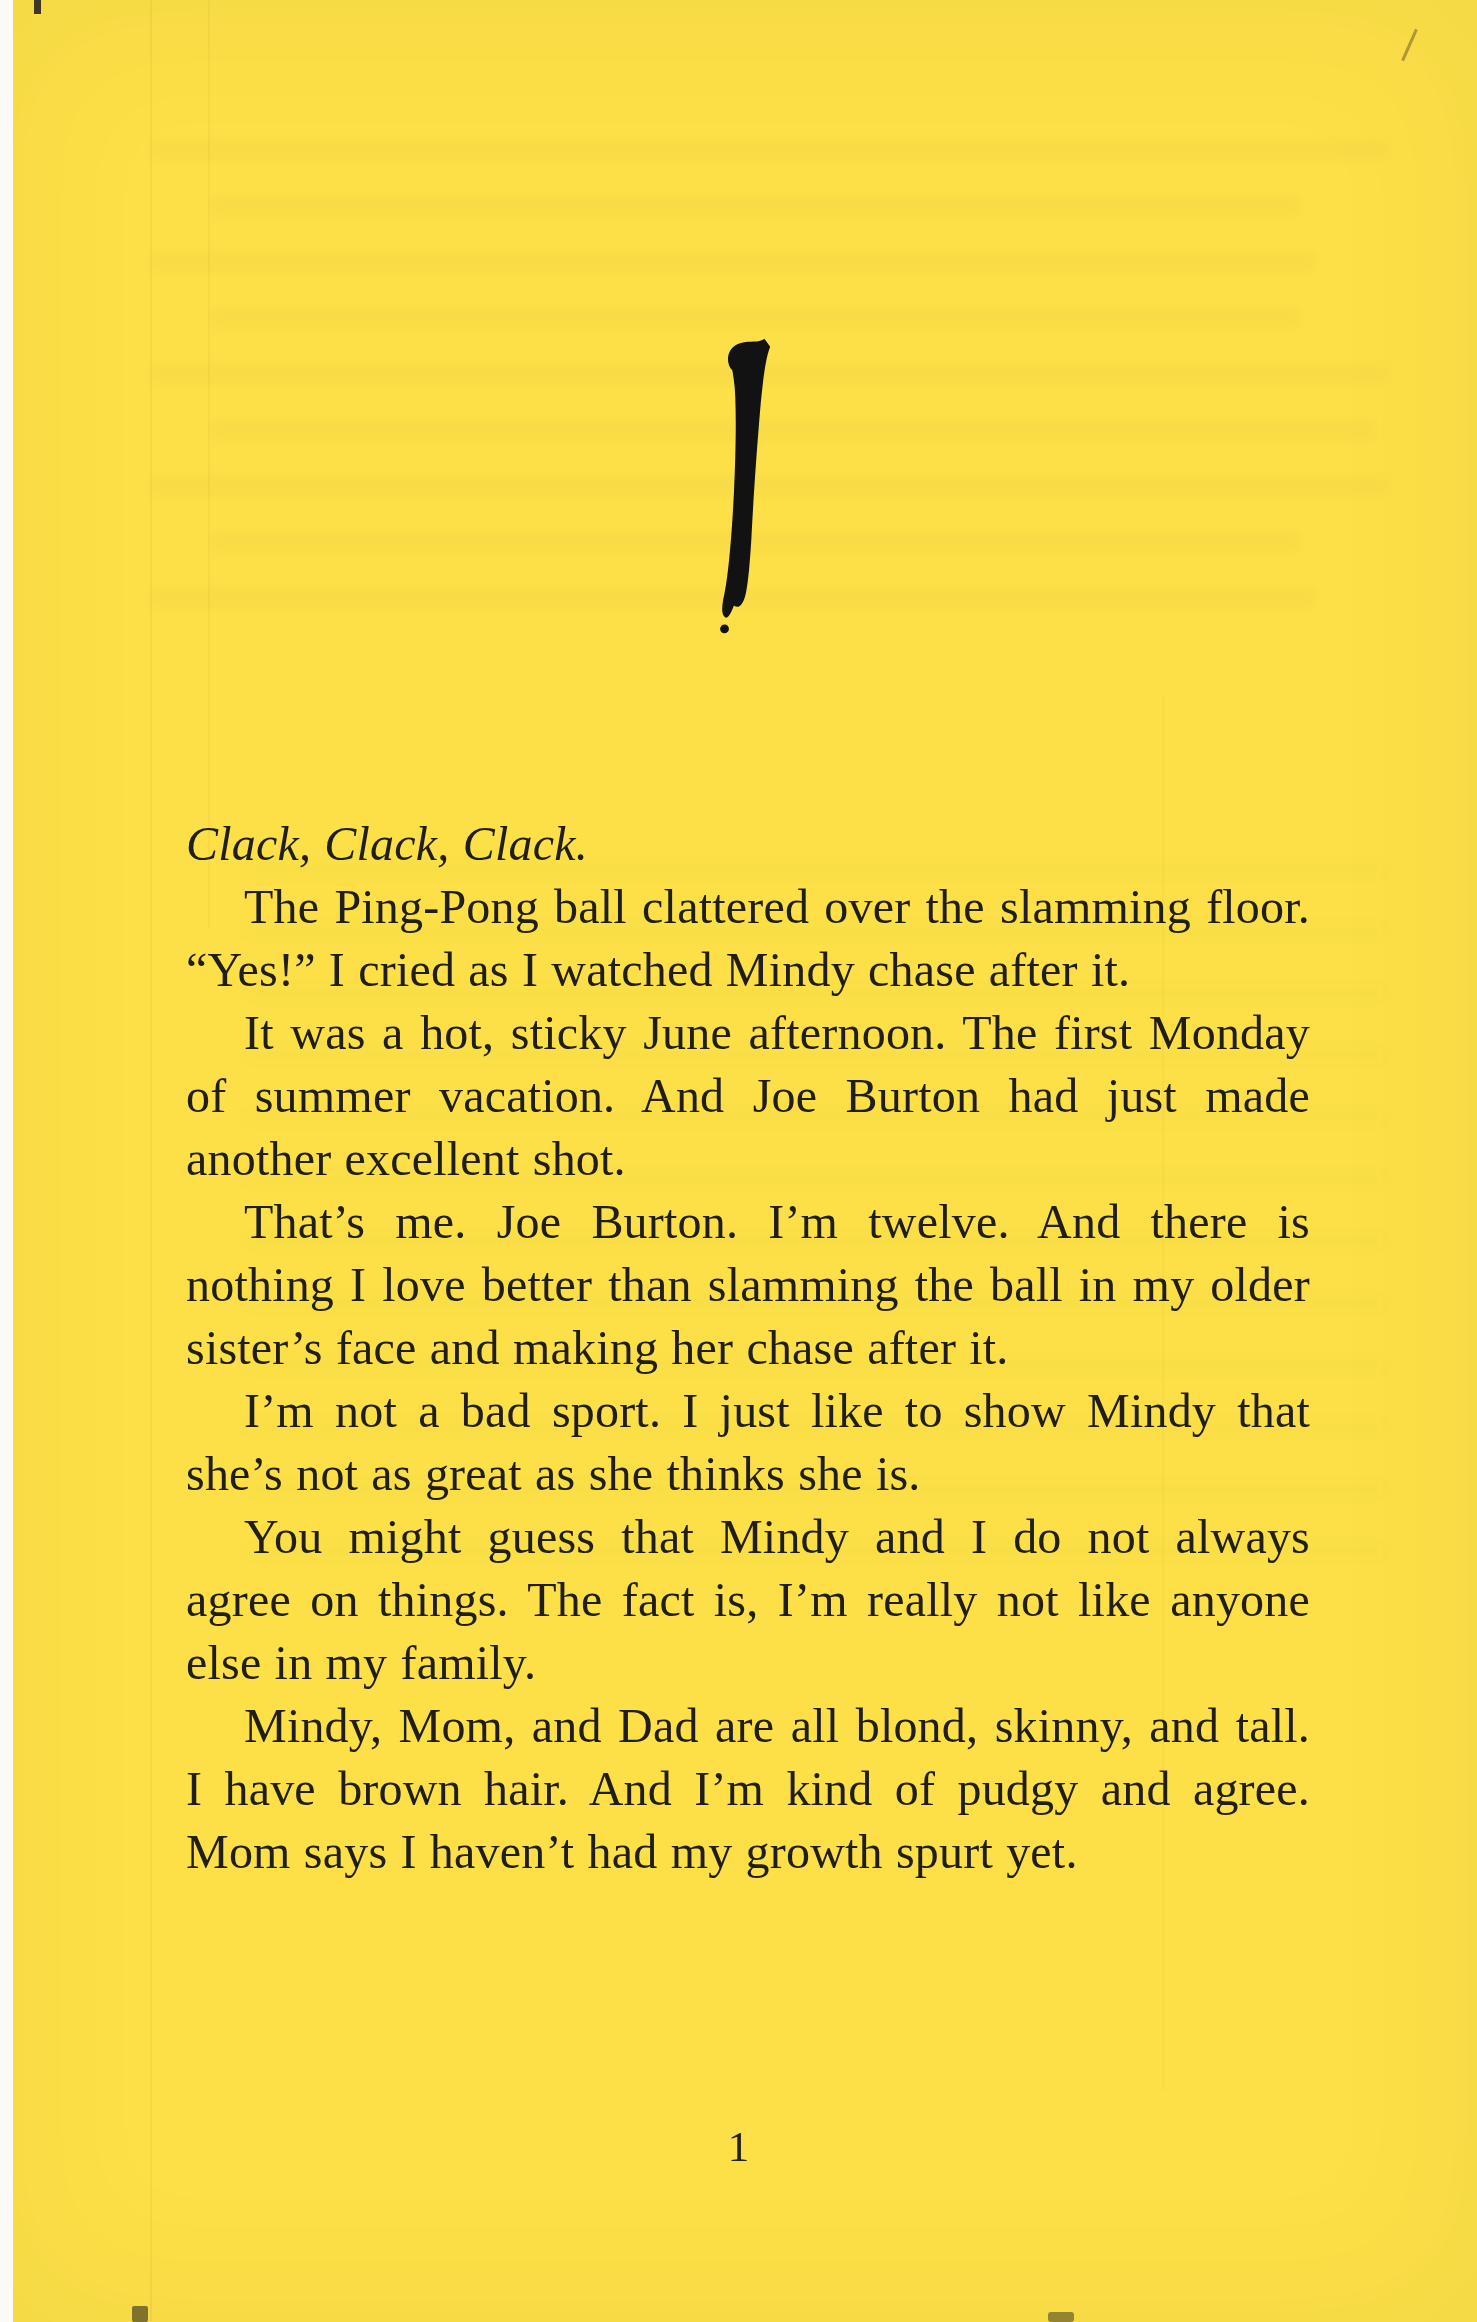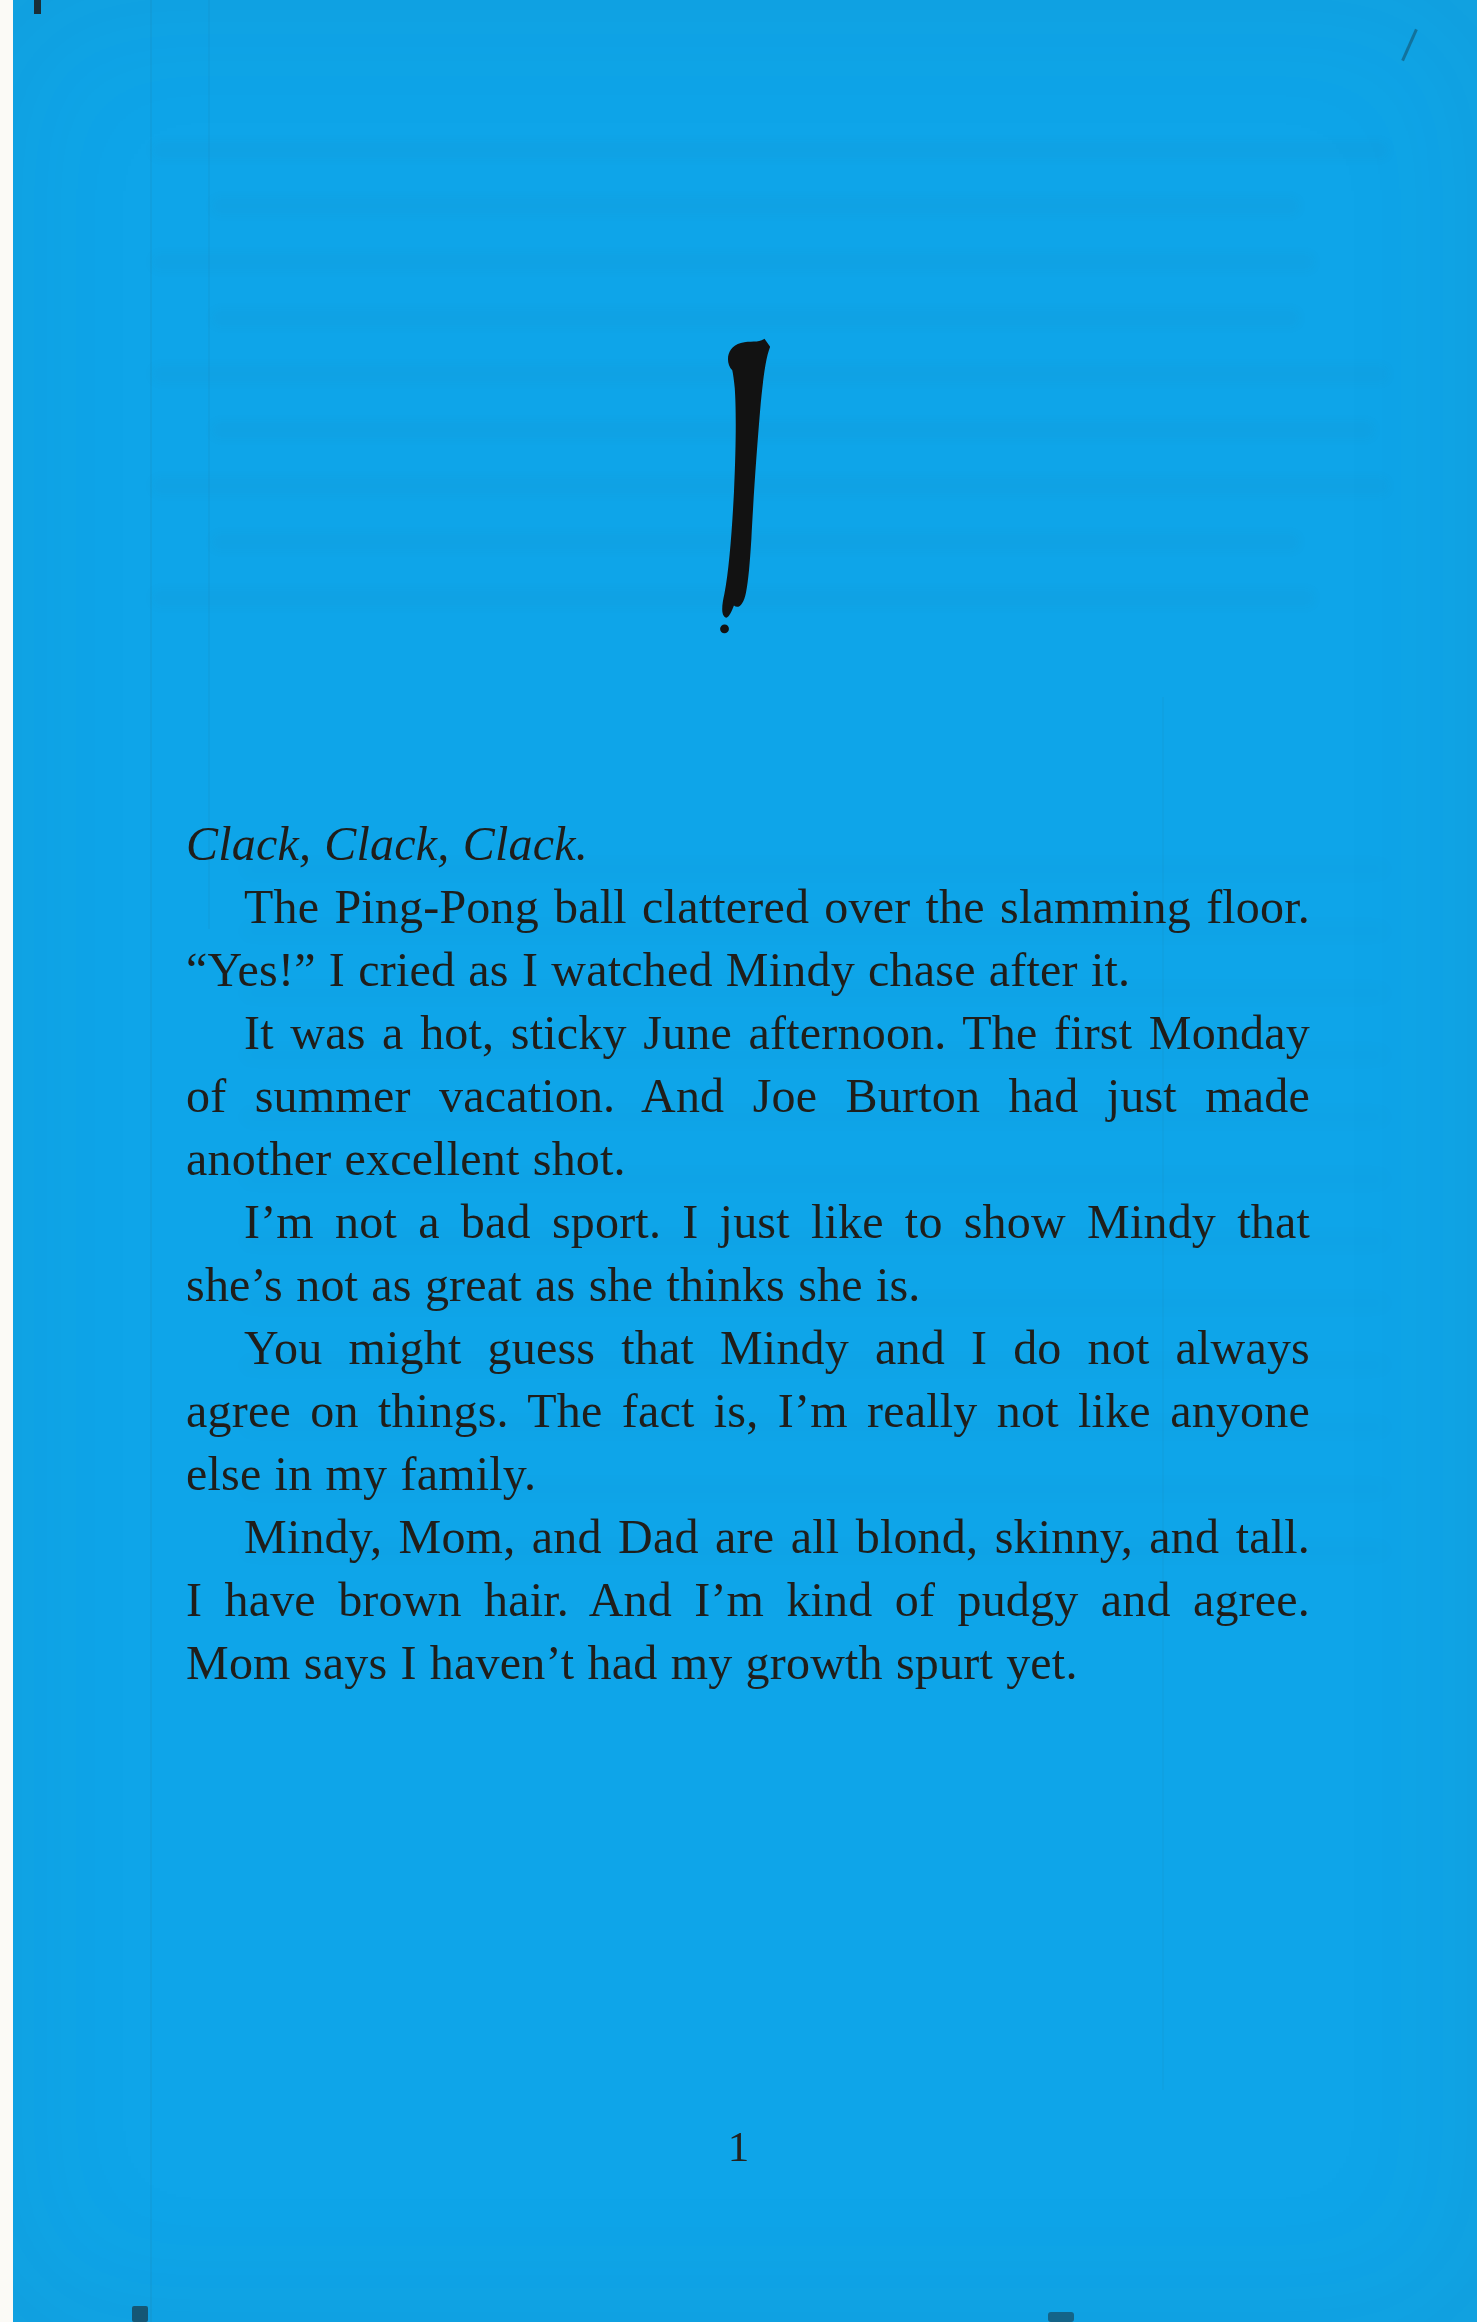--- a/index.html
+++ b/index.html
@@ -6,21 +6,21 @@
     margin: 0;
     padding: 0;
     background: #d8d5ca;
   }
   .page {
     position: relative;
     width: 1477px;
     height: 2322px;
     margin: 0 auto;
     background: linear-gradient(180deg, #f2efe3 0%, #f0edе0 40%, #efecdf 100%);
-    background-color: #0ea5e9;
+    background-color: #fde047;
     overflow: hidden;
     font-family: "Liberation Serif", "DejaVu Serif", serif;
     box-shadow: inset 0 0 160px rgba(90, 80, 50, 0.07);
   }
   
   .edge-strip {
     position: absolute;
     left: 0; top: 0;
     width: 13px; height: 100%;
     background: #fbfaf6;
@@ -171,20 +171,21 @@
         C48 110 47 72 45 52
         C44 44 43 38 42 34 Z"></path>
       <circle fill="#121212" cx="41" cy="298" r="4.5"></circle>
     </svg>
   </div>
 
   <div class="text-block" id="paragraphs">
       <p class="italic ">Clack, Clack, Clack.</p>
       <p class="indent">The Ping-Pong ball clattered over the slamming floor. “Yes!” I cried as I watched Mindy chase after it.</p>
       <p class="indent">It was a hot, sticky June afternoon. The first Monday of summer vacation. And Joe Burton had just made another excellent shot.</p>
+      <p class="indent">That’s me. Joe Burton. I’m twelve. And there is nothing I love better than slamming the ball in my older sister’s face and making her chase after it.</p>
       <p class="indent">I’m not a bad sport. I just like to show Mindy that she’s not as great as she thinks she is.</p>
       <p class="indent">You might guess that Mindy and I do not always agree on things. The fact is, I’m really not like anyone else in my family.</p>
       <p class="indent">Mindy, Mom, and Dad are all blond, skinny, and tall. I have brown hair. And I’m kind of pudgy and agree. Mom says I haven’t had my growth spurt yet.</p>
     </div>
 
   <div class="page-number">1</div>
 
 </div>
 
 </body></html>

